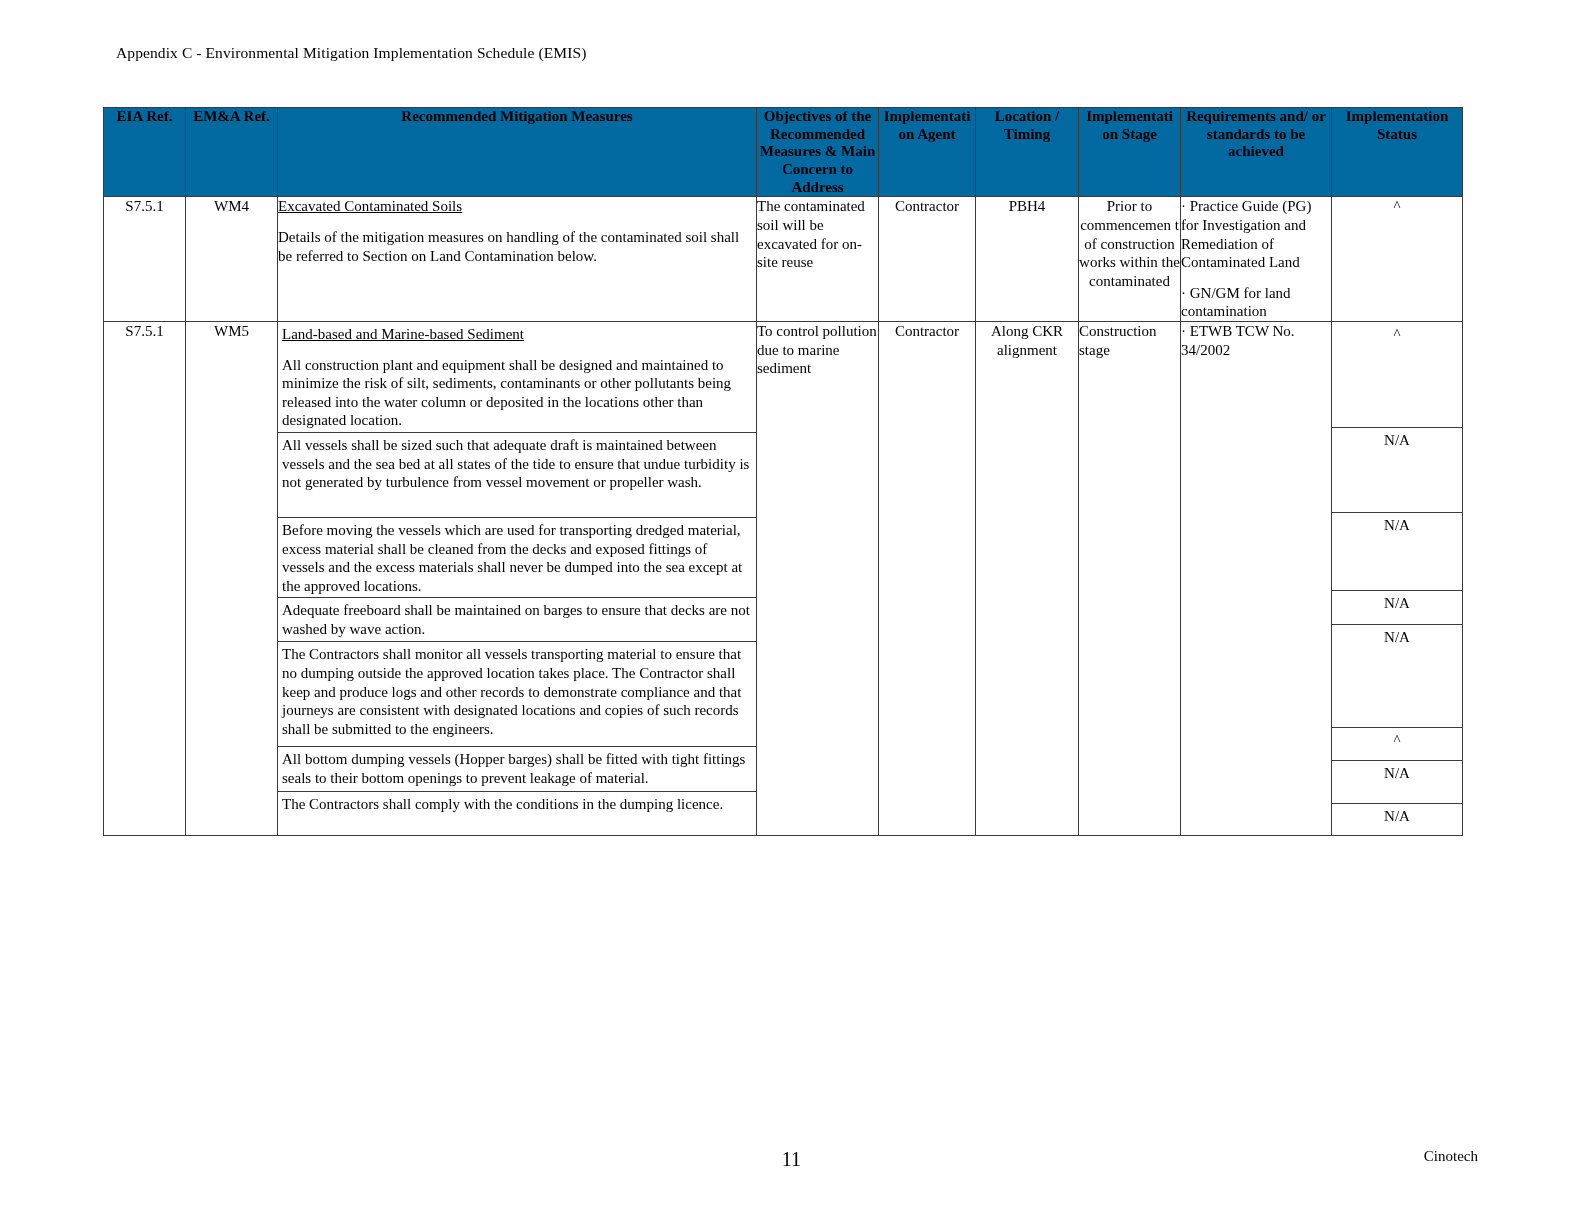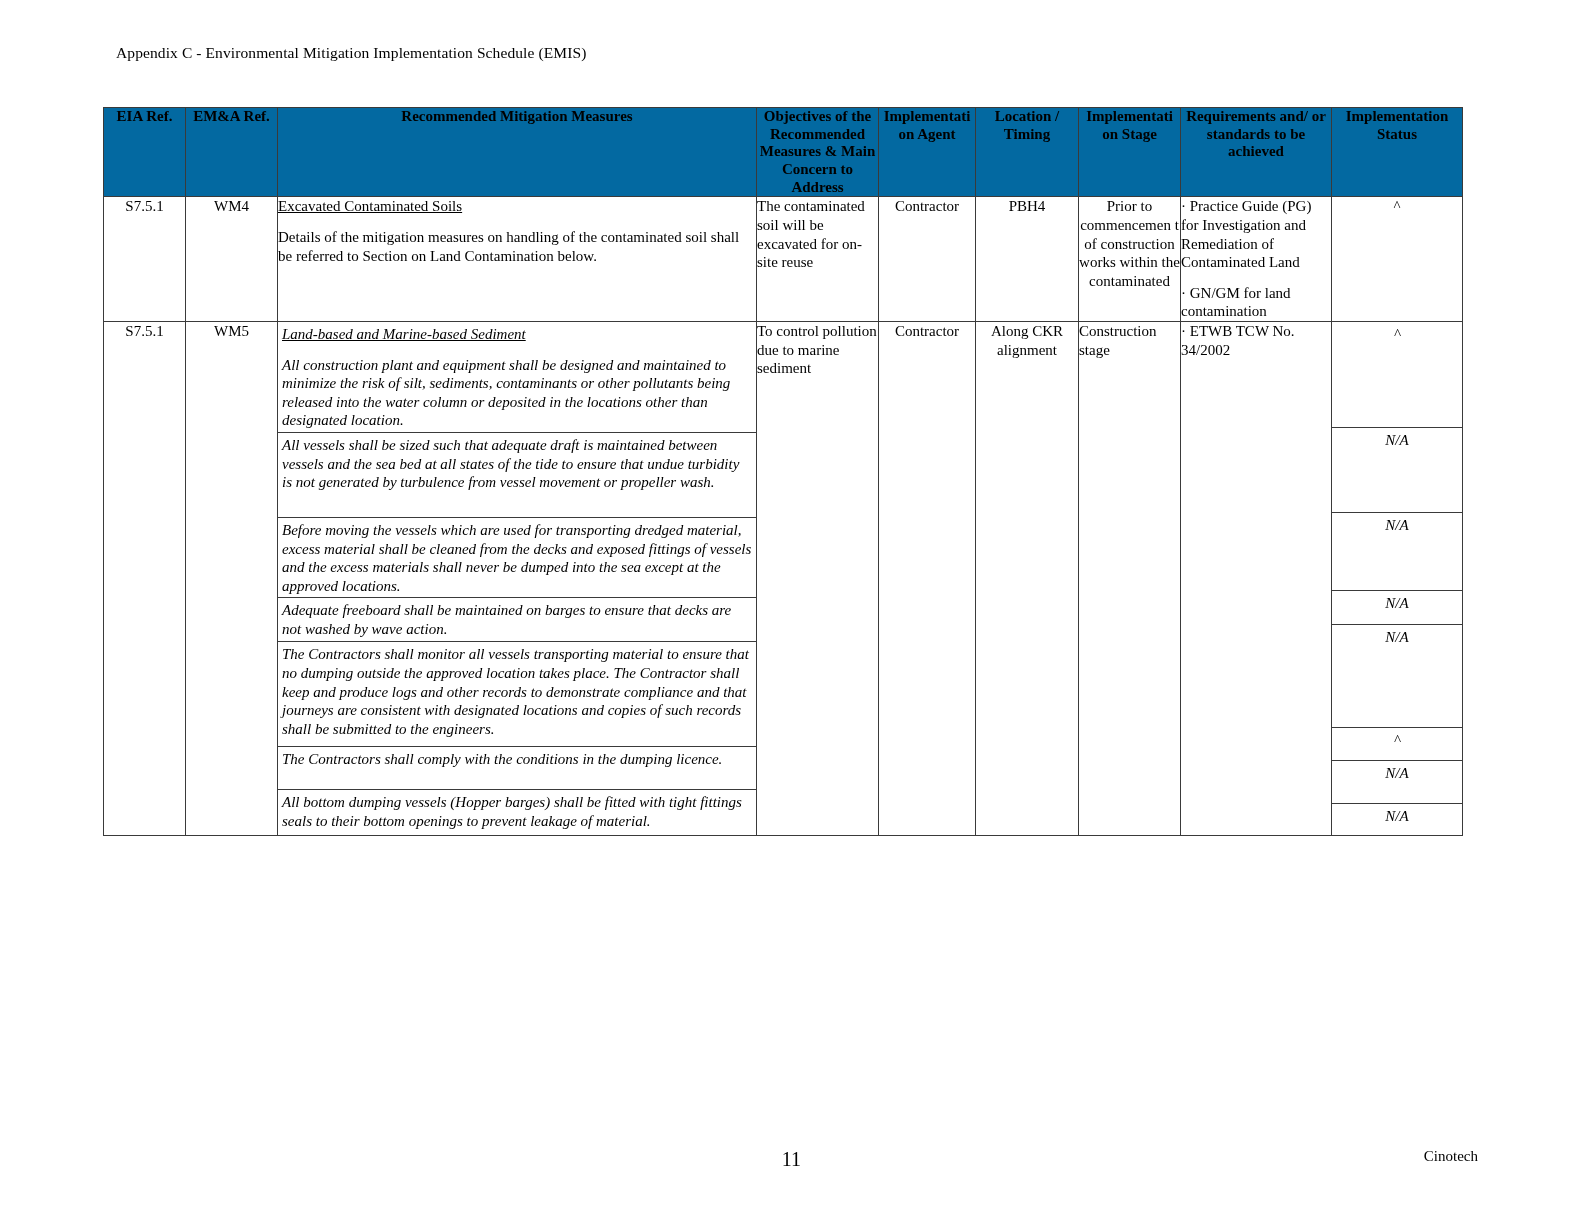--- a/index.html
+++ b/index.html
@@ -88,21 +88,21 @@
     border: 0;
     border-top: 1.1px solid #3a3a3a;
     padding: 3px 4px 2px 4px;
     font-size: 15px;
     line-height: 1.24;
     vertical-align: top;
   }
   table.sub tr:first-child > td {
     border-top: 0;
   }
-  td.sub-host { padding: 0 !important; font-style: italic; }
+  td.sub-host { padding: 0 !important; }
   .stat { text-align: center; font-size: 14px; }
   .clip { overflow: hidden; }
 
   .footer-page {
     position: absolute;
     left: 0;
     top: 1148px;
     width: 1583px;
     text-align: center;
     font-size: 20px;
@@ -185,25 +185,25 @@
               </tr>
               <tr style="height:76px">
                 <td>Before moving the vessels which are used for transporting dredged material, excess material shall be cleaned from the decks and exposed fittings of vessels and the excess materials shall never be dumped into the sea except at the approved locations.</td>
               </tr>
               <tr style="height:44px">
                 <td>Adequate freeboard shall be maintained on barges to ensure that decks are not washed by wave action.</td>
               </tr>
               <tr style="height:105px">
                 <td>The Contractors shall monitor all vessels transporting material to ensure that no dumping outside the approved location takes place. The Contractor shall keep and produce logs and other records to demonstrate compliance and that journeys are consistent with designated locations and copies of such records shall be submitted to the engineers.</td>
               </tr>
+              <tr style="height:45px">
+                <td>All bottom dumping vessels (Hopper barges) shall be fitted with tight fittings seals to their bottom openings to prevent leakage of material.</td>
+              </tr>
               <tr style="height:43px">
                 <td>The Contractors shall comply with the conditions in the dumping licence.</td>
-              </tr>
-              <tr style="height:45px">
-                <td>All bottom dumping vessels (Hopper barges) shall be fitted with tight fittings seals to their bottom openings to prevent leakage of material.</td>
               </tr>
             </tbody>
               </table>
           </td>
 
           <td class="cell">To control pollution due to marine sediment</td>
           <td class="cell ctr-top">Contractor</td>
           <td class="cell ctr-top">Along CKR alignment</td>
           <td class="cell">Construction stage</td>
           <td class="cell">· ETWB TCW No. 34/2002</td>

